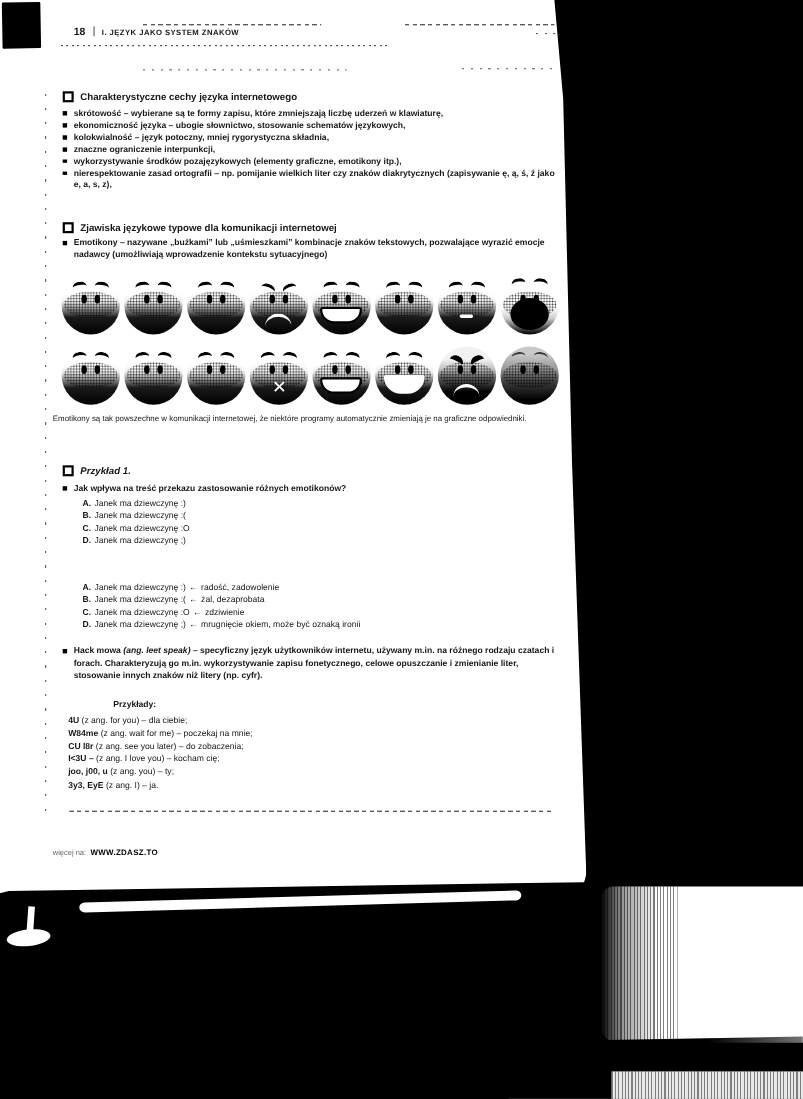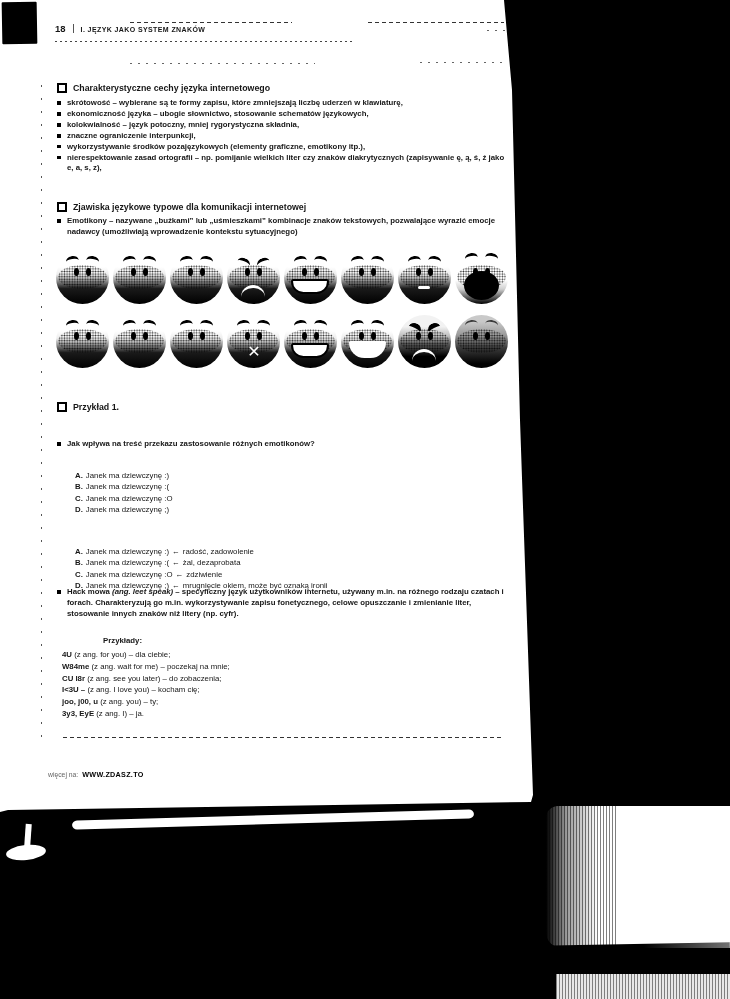--- a/index.html
+++ b/index.html
@@ -12,38 +12,38 @@
   
   .page{
     position:absolute;inset:0;background:#fff;
     clip-path:polygon(0 0,504px 0,512px 90px,520px 420px,533px 795px,531px 802px,8px 810px,0 812px);
   }
   .abs{position:absolute;}
   
   .tab-marker{left:2px;top:2px;width:35px;height:42px;background:#000;transform:rotate(-1deg);border-radius:1px;}
   
   .hdr{left:55px;top:23px;display:flex;align-items:baseline;white-space:nowrap;}
-  .hdr .num{font-weight:bold;font-size:9.5px;}
+  .hdr .num{font-weight:bold;font-size:9.5px;margin-left:12px;}
   .hdr .sep{display:inline-block;width:1px;height:9px;background:#555;margin:0 7px;transform:translateY(1px);}
   .hdr .chap{font-weight:bold;font-size:7px;letter-spacing:.4px;}
   
   .dash{height:1px;background:repeating-linear-gradient(90deg,#333 0 4px,transparent 4px 7px);}
   .dash.fine{background:repeating-linear-gradient(90deg,#444 0 2px,transparent 2px 5px);}
   .dash.sparse{background:repeating-linear-gradient(90deg,#666 0 2px,transparent 2px 8px);}
   .vdots{width:1px;background:repeating-linear-gradient(#555 0 2px,transparent 2px 13px);}
   
   .sec-h{display:flex;align-items:center;font-weight:bold;font-size:8.8px;white-space:nowrap;}
   .sq{display:inline-block;width:6px;height:6px;border:2px solid #000;margin-right:6px;}
   
   .blist{font-size:7.8px;line-height:10.9px;width:452px;}
   .bitem{position:relative;padding-left:10px;margin:0;font-weight:bold;}
   .bullet-sq{position:absolute;left:0;top:3.2px;width:3.6px;height:3.6px;background:#000;}
   .para{font-size:7.8px;line-height:10.6px;}
   .note{font-size:7.2px;line-height:9.6px;width:462px;}
-  .opts{font-size:7.8px;line-height:11.3px;margin-top:18px;}
+  .opts{font-size:7.8px;line-height:11.3px;}
   .opts .lbl, b{font-weight:bold;}
   .opts .lbl{margin-right:3px;}
   .arrow{font-weight:bold;margin:0 3px;}
   .ital{font-style:italic;}
   .exlist{font-size:7.8px;line-height:11.8px;}
   .exlist .code{font-weight:bold;}
   
   .footer{left:48px;top:770px;font-size:6.8px;display:flex;align-items:baseline;}
   .footer .pre{color:#666;margin-right:4px;}
   .footer .site{font-weight:bold;font-size:7.2px;letter-spacing:.3px;color:#000;}
@@ -241,22 +241,23 @@
         <s class="mouth"></s>
       </div>
     <div class="face" data-type="shy">
         <i class="brow l"></i>
         <i class="brow r"></i>
         <b class="eye l"></b>
         <b class="eye r"></b>
       </div>
   </div>
 
-
-  <div class="abs sec-h" style="left:57px;top:402px;">
+  <div class="abs note" style="left:48px;top:376px;">Emotikony są tak powszechne w komunikacji internetowej, że niektóre programy automatycznie zmieniają je na graficzne odpowiedniki.</div>
+
+  <div class="abs sec-h" style="left:57px;top:423px;font-style:italic;">
     <span class="sq"></span>
     <span>Przykład 1.</span>
   </div>
   <div class="abs blist" style="left:57px;top:439px;">
     <div class="bitem"><span class="bullet-sq"></span><span>Jak wpływa na treść przekazu zastosowanie różnych emotikonów?</span></div>
   </div>
   <div class="abs opts" style="left:75px;top:452px;">
     <div><span class="lbl">A.</span><span>Janek ma dziewczynę :)</span></div>
     <div><span class="lbl">B.</span><span>Janek ma dziewczynę :(</span></div>
     <div><span class="lbl">C.</span><span>Janek ma dziewczynę :O</span></div>

